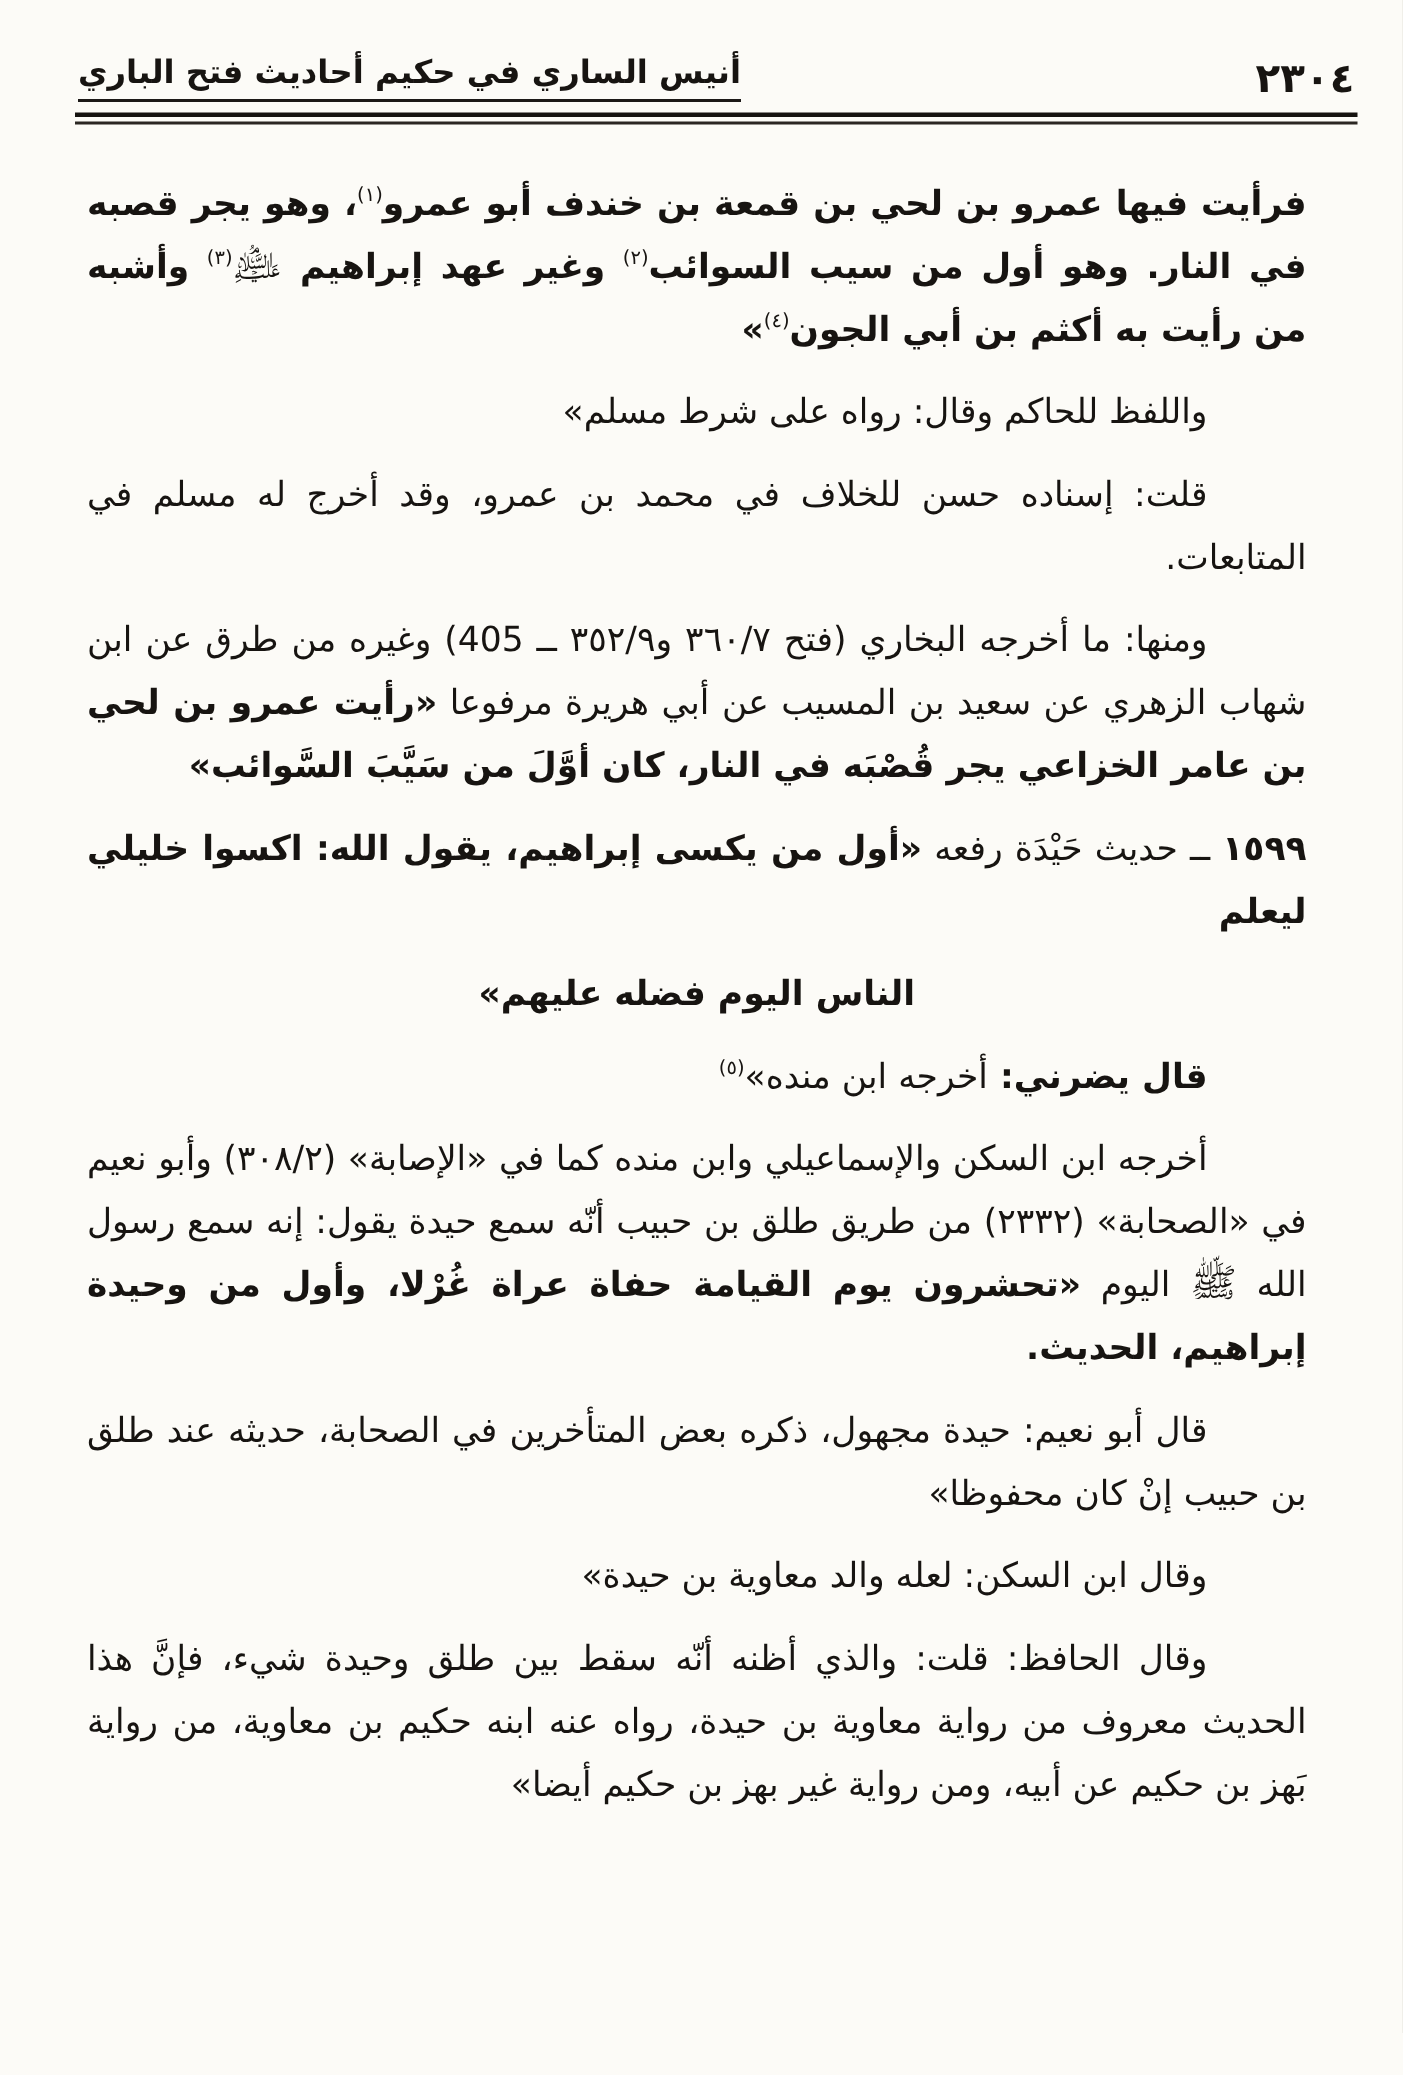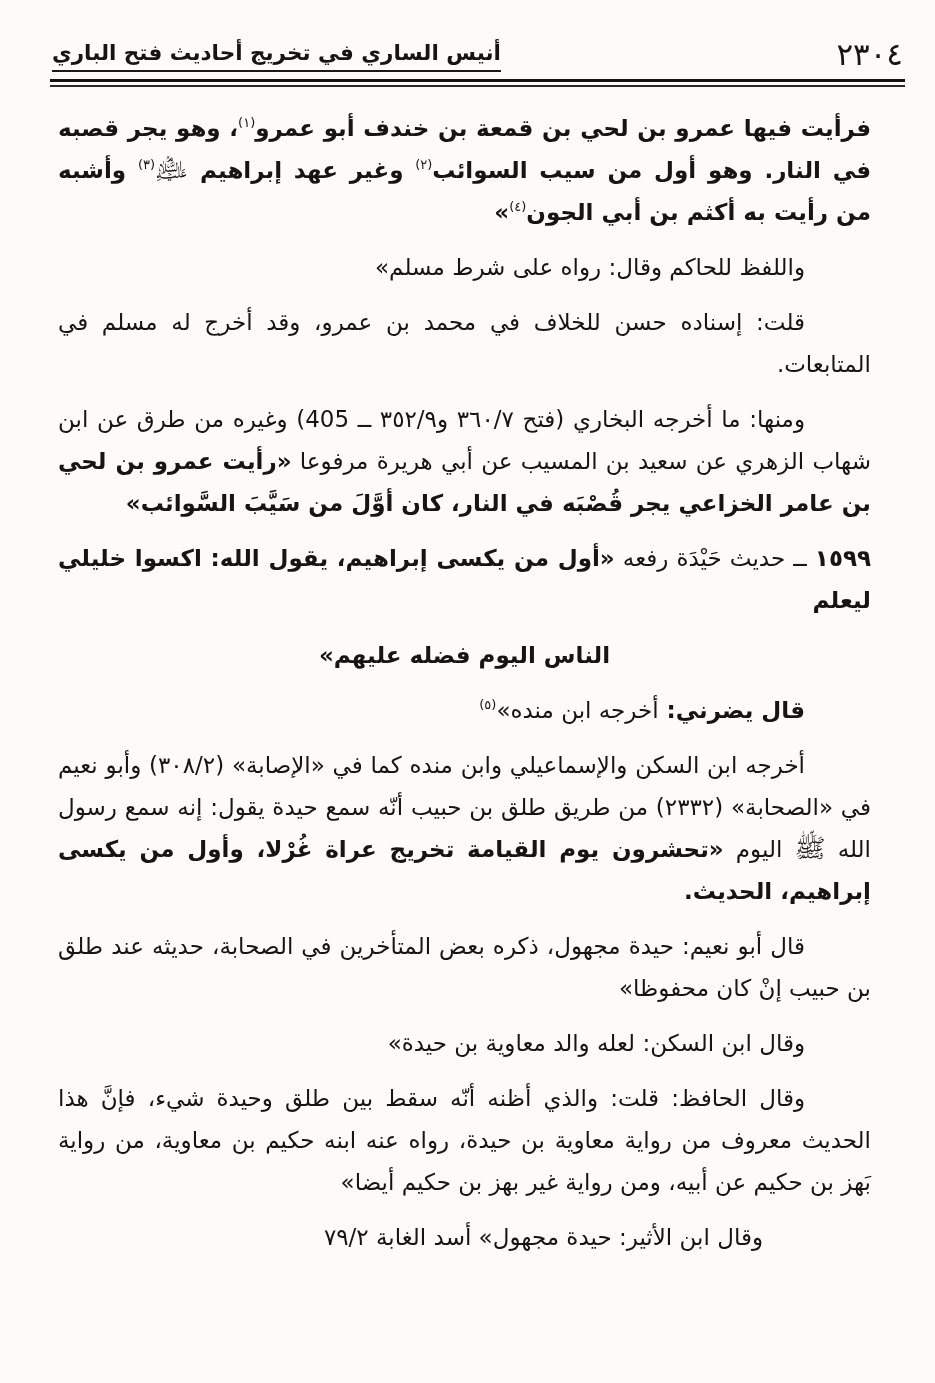--- a/index.html
+++ b/index.html
@@ -13,33 +13,33 @@
     direction:rtl;
     overflow:hidden;
     box-sizing:border-box;
   }
   
   .hdr{
     display:flex;justify-content:space-between;align-items:flex-end;
     margin:36px 32px 0 52px;
   }
   .pageno{
-    font-weight:400;font-size:31px;letter-spacing:1px;
+    font-weight:700;font-size:27px;letter-spacing:1px;
   }
   .runtitle{
     font-weight:700;font-size:21.5px;
     border-bottom:2px solid #1c1917;
     padding-bottom:5px;
   }
   .rules{margin:7px 30px 0 50px;}
   .rule-a{border-top:3px solid #161310;}
   .rule-b{border-top:2px solid #2b2723;margin-top:3px;}
   
   .bodytext{
-    margin:20px 64px 0 58px;
+    margin:32px 64px 0 58px;
     font-size:23px;
     line-height:42px;
   }
   .para{
     margin:0 0 13px 0;
     text-align:justify;
   }
   .para.flush{text-indent:0;}
   .para.indent{text-indent:66px;}
   .para.indent2{text-indent:108px;}
@@ -53,36 +53,35 @@
   }
   .honorific{font-size:1.12em;line-height:0;}
 </style>
 </head>
 <body>
 
 <div class="page">
 
   <div class="hdr">
     <div class="pageno">٢٣٠٤</div>
-    <div class="runtitle">أنيس الساري في تخريج أحاديث فتح الباري</div>
+    <div class="runtitle">أنيس الساري في حكيم أحاديث فتح الباري</div>
   </div>
 
   <div class="rules">
     <div class="rule-a"></div>
     <div class="rule-b"></div>
   </div>
 
   <main class="bodytext" id="bodytext">
       <p class="para flush"><span class="b">فرأيت فيها عمرو بن لحي بن قمعة بن خندف أبو عمرو</span><sup class="fn-ref">(١)</sup><span class="b">، وهو يجر قصبه في النار. وهو أول من سيب السوائب</span><sup class="fn-ref">(٢)</sup><span class="b"> وغير عهد إبراهيم </span><span class="honorific">﵇</span><sup class="fn-ref">(٣)</sup><span class="b"> وأشبه من رأيت به أكثم بن أبي الجون</span><sup class="fn-ref">(٤)</sup><span class="b">»</span></p>
       <p class="para indent"><span>واللفظ للحاكم وقال: رواه على شرط مسلم»</span></p>
       <p class="para indent"><span>قلت: إسناده حسن للخلاف في محمد بن عمرو، وقد أخرج له مسلم في المتابعات.</span></p>
       <p class="para indent"><span>ومنها: ما أخرجه البخاري (فتح ٣٦٠/٧ و٣٥٢/٩ ــ 405) وغيره من طرق عن ابن شهاب الزهري عن سعيد بن المسيب عن أبي هريرة مرفوعا </span><span class="b">«رأيت عمرو بن لحي بن عامر الخزاعي يجر قُصْبَه في النار، كان أوَّلَ من سَيَّبَ السَّوائب»</span></p>
       <p class="para flush"><span class="b">١٥٩٩</span><span> ــ حديث حَيْدَة رفعه </span><span class="b">«أول من يكسى إبراهيم، يقول الله: اكسوا خليلي ليعلم</span></p>
       <p class="para center"><span class="b">الناس اليوم فضله عليهم»</span></p>
       <p class="para indent"><span class="b">قال يضرني: </span><span>أخرجه ابن منده»</span><sup class="fn-ref">(٥)</sup></p>
-      <p class="para indent"><span>أخرجه ابن السكن والإسماعيلي وابن منده كما في «الإصابة» (٣٠٨/٢) وأبو نعيم في «الصحابة» (٢٣٣٢) من طريق طلق بن حبيب أنّه سمع حيدة يقول: إنه سمع رسول الله </span><span class="honorific">ﷺ</span><span> اليوم </span><span class="b">«تحشرون يوم القيامة تخريج عراة غُرْلا، وأول من يكسى إبراهيم، الحديث.</span></p>
+      <p class="para indent"><span>أخرجه ابن السكن والإسماعيلي وابن منده كما في «الإصابة» (٣٠٨/٢) وأبو نعيم في «الصحابة» (٢٣٣٢) من طريق طلق بن حبيب أنّه سمع حيدة يقول: إنه سمع رسول الله </span><span class="honorific">ﷺ</span><span> اليوم </span><span class="b">«تحشرون يوم القيامة حفاة عراة غُرْلا، وأول من وحيدة إبراهيم، الحديث.</span></p>
       <p class="para indent"><span>قال أبو نعيم: حيدة مجهول، ذكره بعض المتأخرين في الصحابة، حديثه عند طلق بن حبيب إنْ كان محفوظا»</span></p>
       <p class="para indent"><span>وقال ابن السكن: لعله والد معاوية بن حيدة»</span></p>
       <p class="para indent"><span>وقال الحافظ: قلت: والذي أظنه أنّه سقط بين طلق وحيدة شيء، فإنَّ هذا الحديث معروف من رواية معاوية بن حيدة، رواه عنه ابنه حكيم بن معاوية، من رواية بَهز بن حكيم عن أبيه، ومن رواية غير بهز بن حكيم أيضا»</span></p>
-      <p class="para indent2"><span>وقال ابن الأثير: حيدة مجهول» أسد الغابة ٧٩/٢</span></p>
     </main>
 
 </div>
 
 </body></html>

